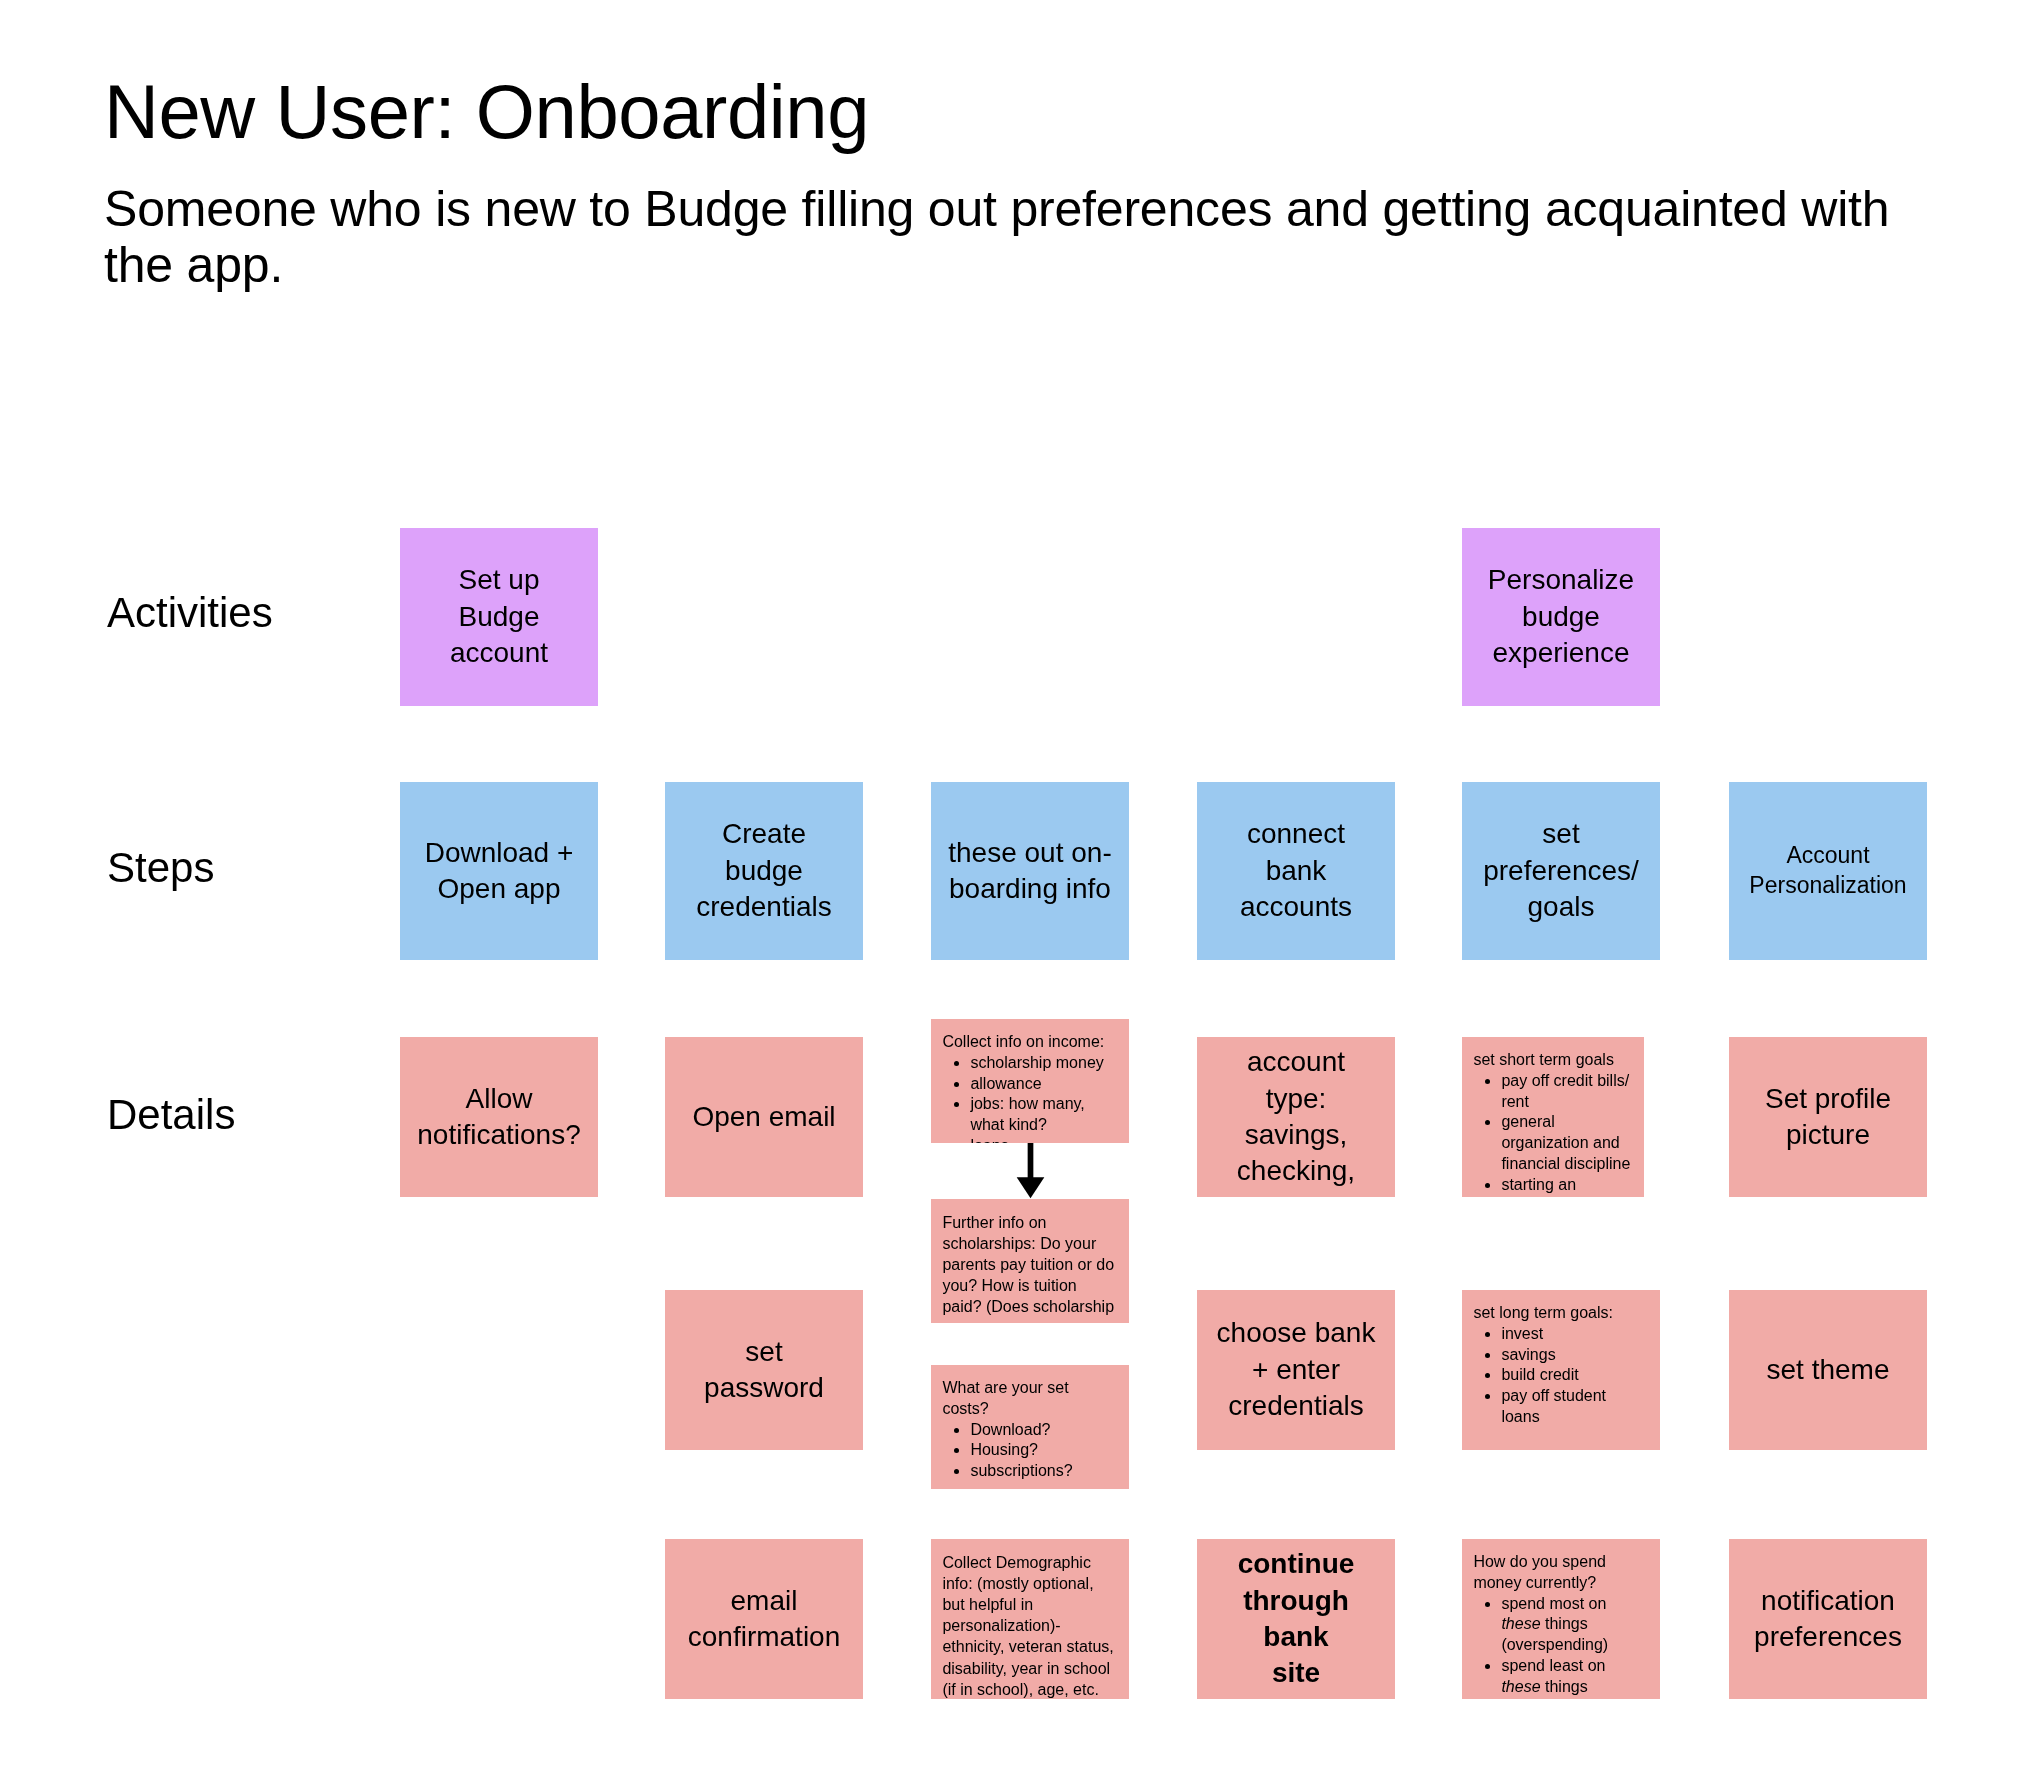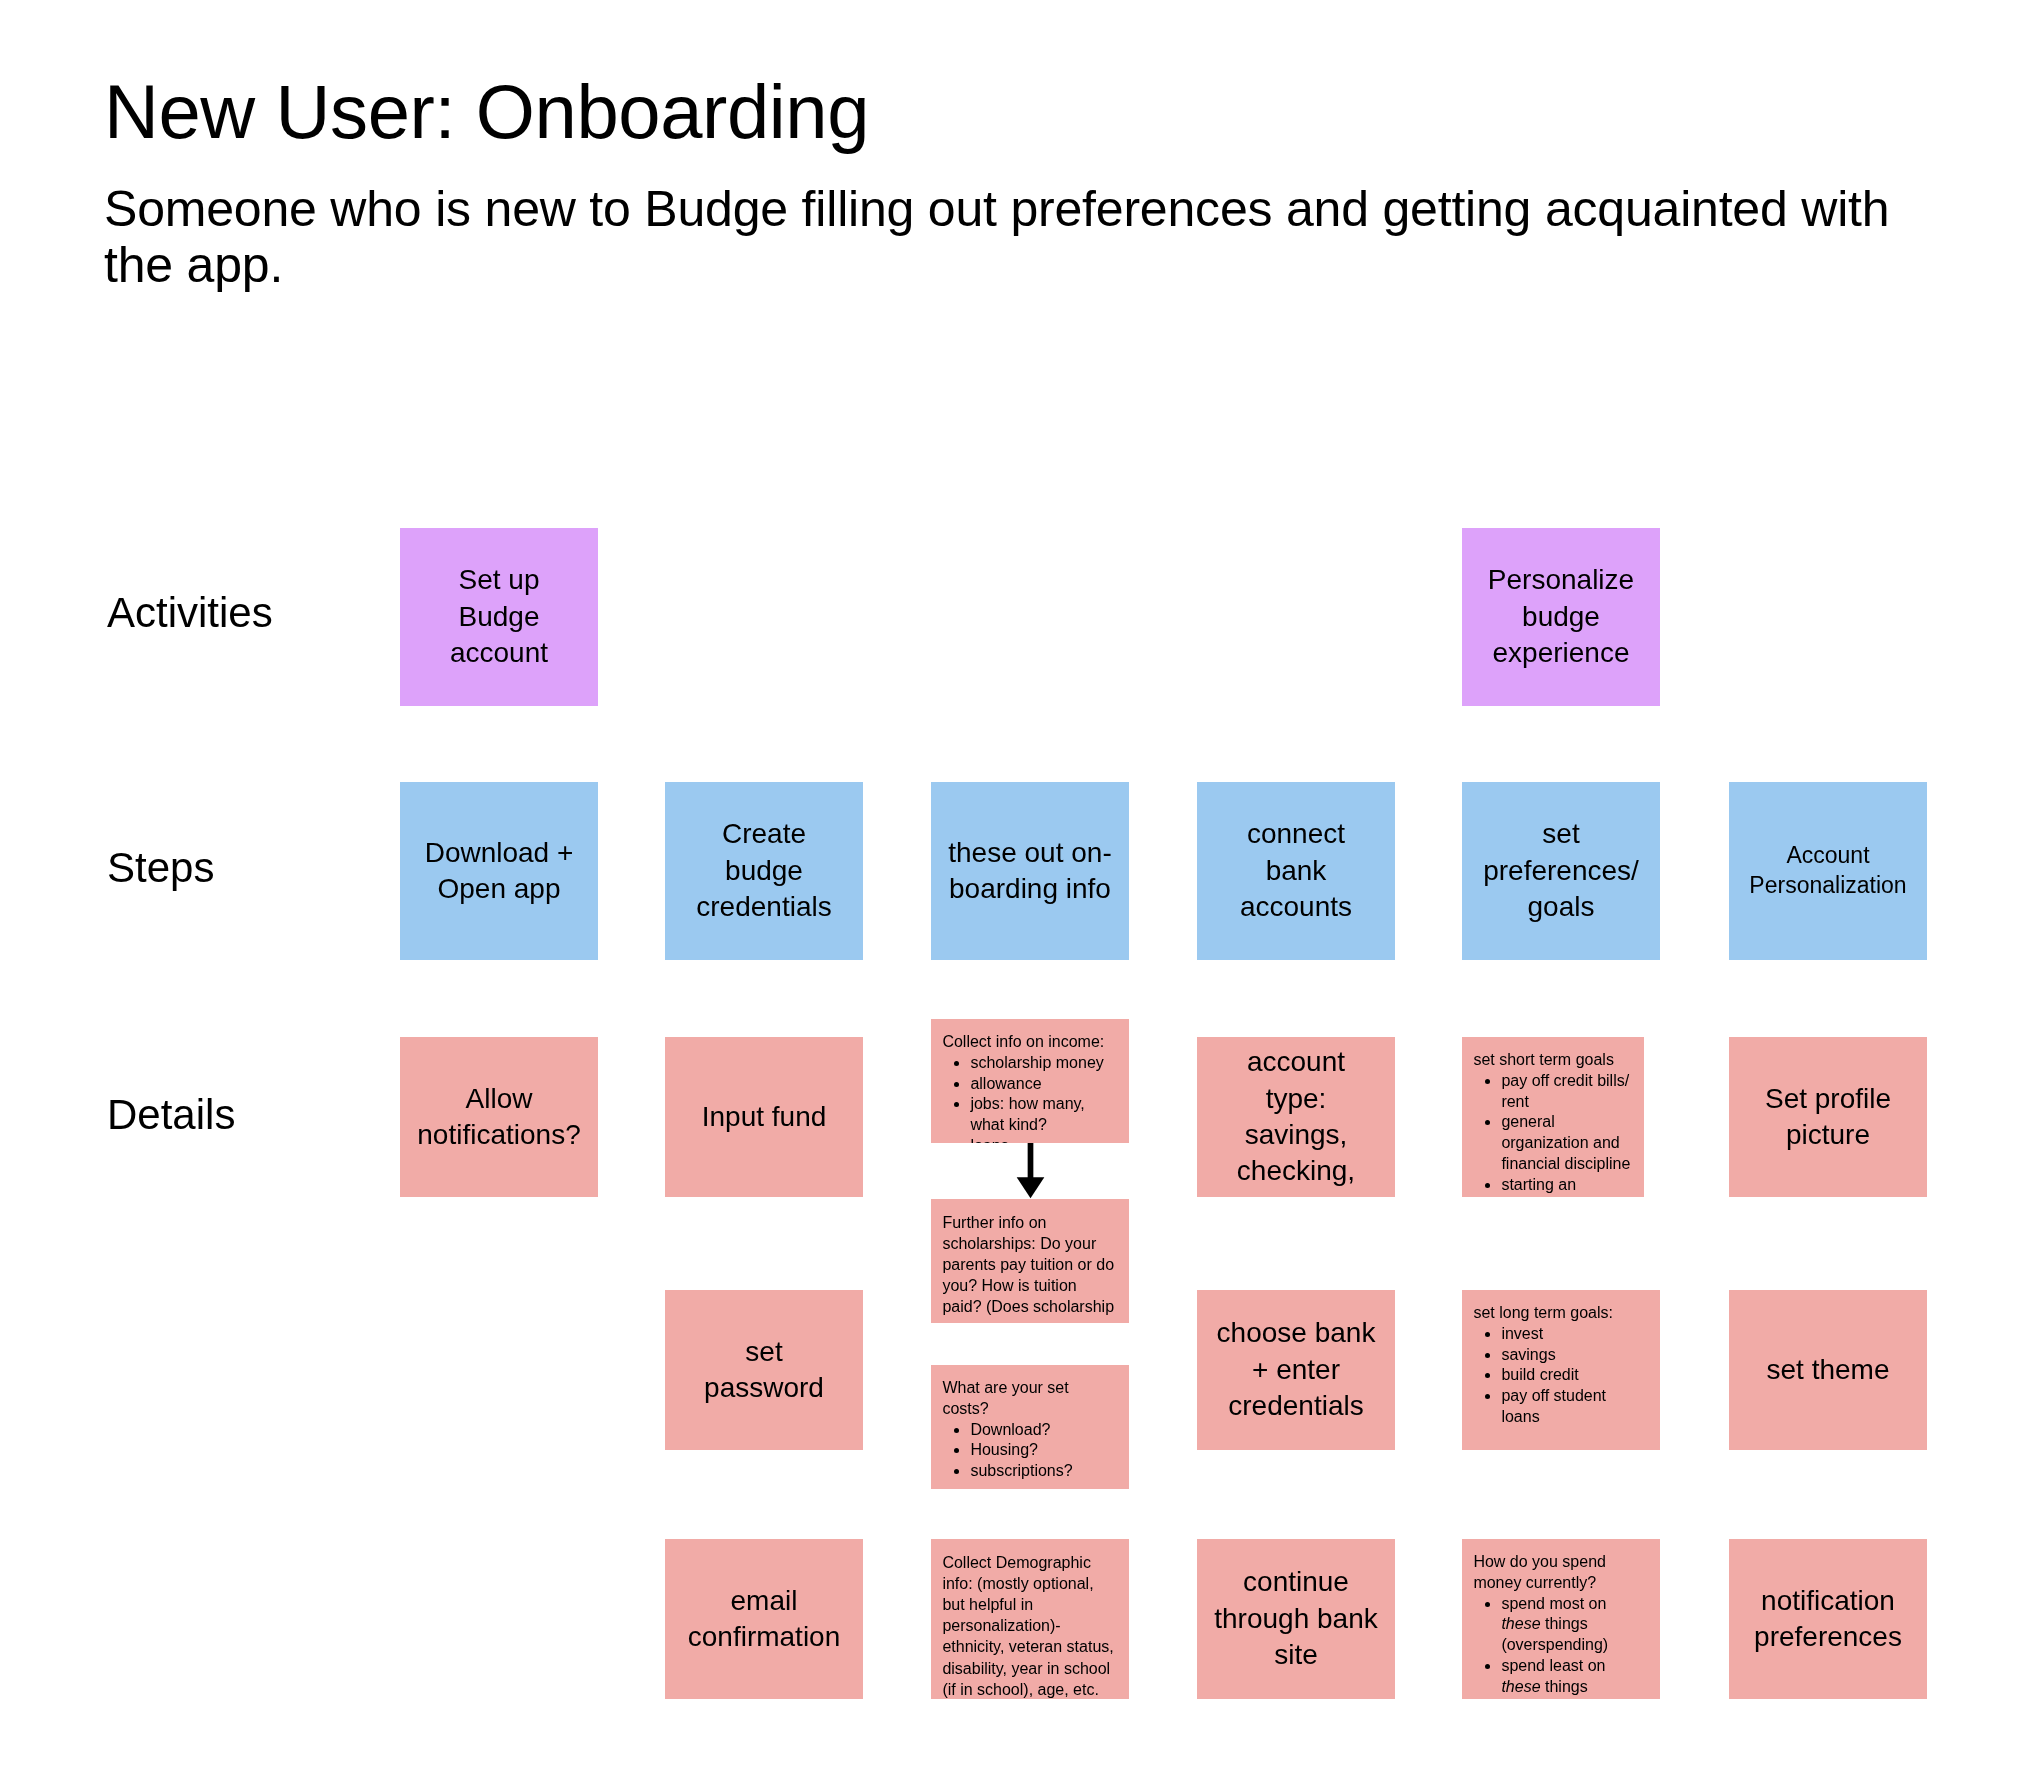--- a/index.html
+++ b/index.html
@@ -172,21 +172,21 @@
     <span class="card-text">Account
 Personalization</span>
   </div>
 
   <div class="card detail centered" style="left:400px; top:1037px; width:198px; height:160px;">
     <span class="card-text">Allow
 notifications?</span>
   </div>
 
   <div class="card detail centered" style="left:665px; top:1037px; width:198px; height:160px;">
-    <span class="card-text">Input fund</span>
+    <span class="card-text">Open email</span>
   </div>
   <div class="card detail centered" style="left:665px; top:1290px; width:198px; height:160px;">
     <span class="card-text">set
 password</span>
   </div>
   <div class="card detail centered" style="left:665px; top:1539px; width:198px; height:160px;">
     <span class="card-text">email
 confirmation</span>
   </div>
 
@@ -232,21 +232,21 @@
     <span class="card-text">choose account
 type: savings,
 checking,
 deposit, etc</span>
   </div>
   <div class="card detail centered" style="left:1197px; top:1290px; width:198px; height:160px;">
     <span class="card-text">choose bank
 + enter
 credentials</span>
   </div>
-  <div class="card detail centered" style="left:1197px; top:1539px; width:198px; height:160px;">
+  <div class="card detail centered" style="left:1197px; top:1539px; width:198px; height:160px;font-weight:bold;">
     <span class="card-text">continue
 through bank
 site</span>
   </div>
 
   <div class="card detail listcard" style="left:1462px; top:1037px; width:182px; height:160px;">
     <div>
       <span class="lead">set short term goals</span>
       <ul>
         <li>pay off credit bills/ rent</li>

